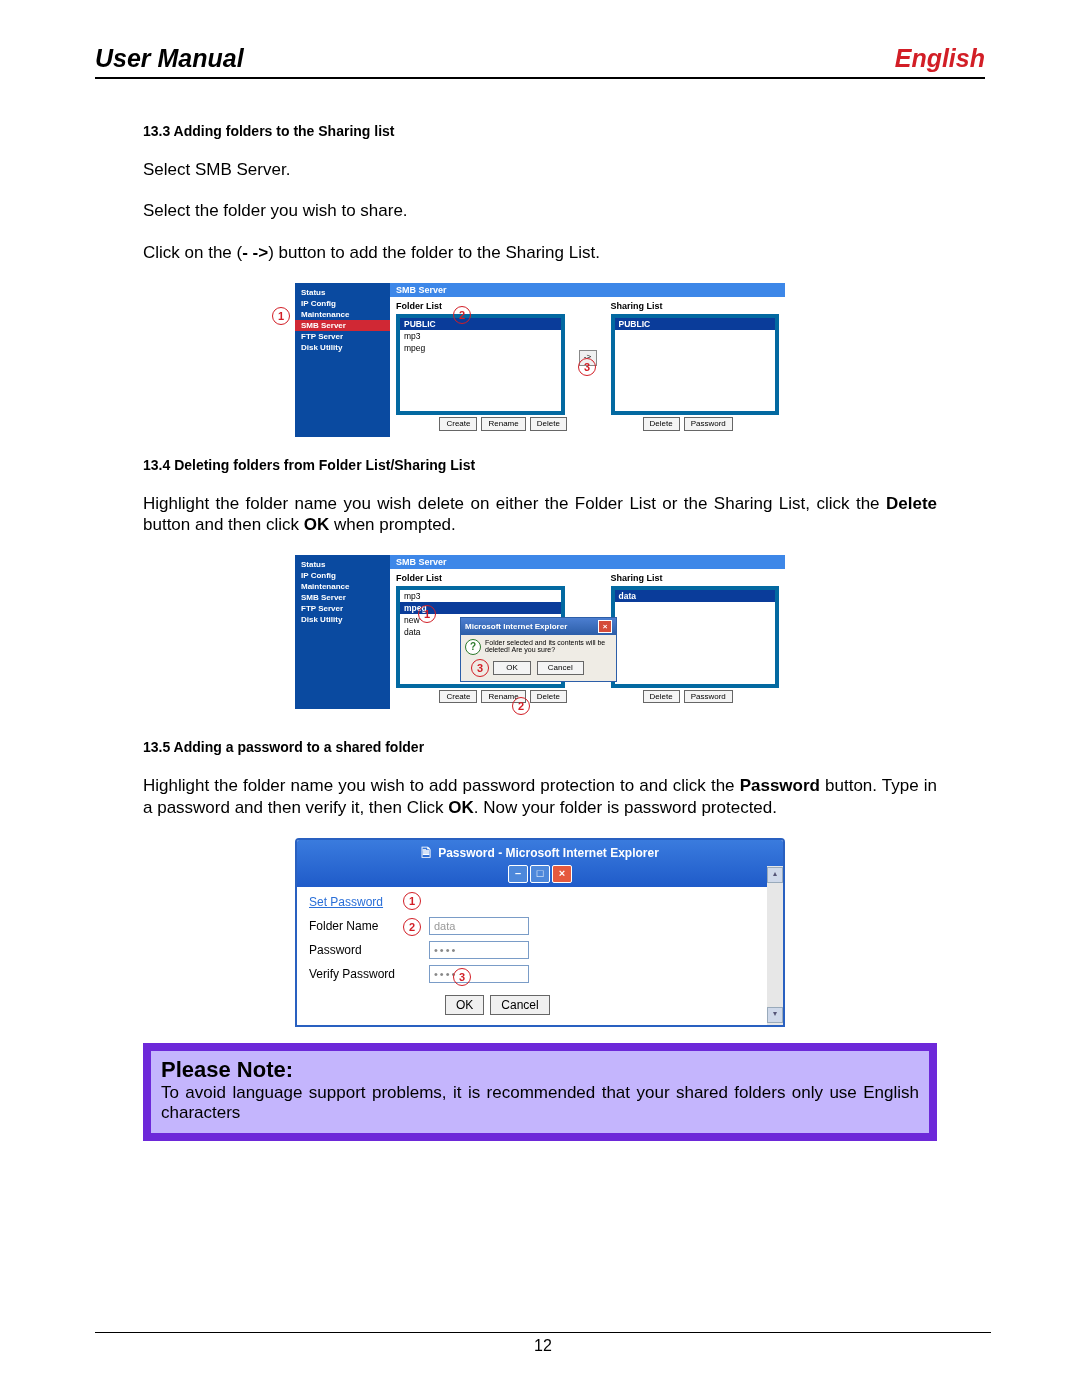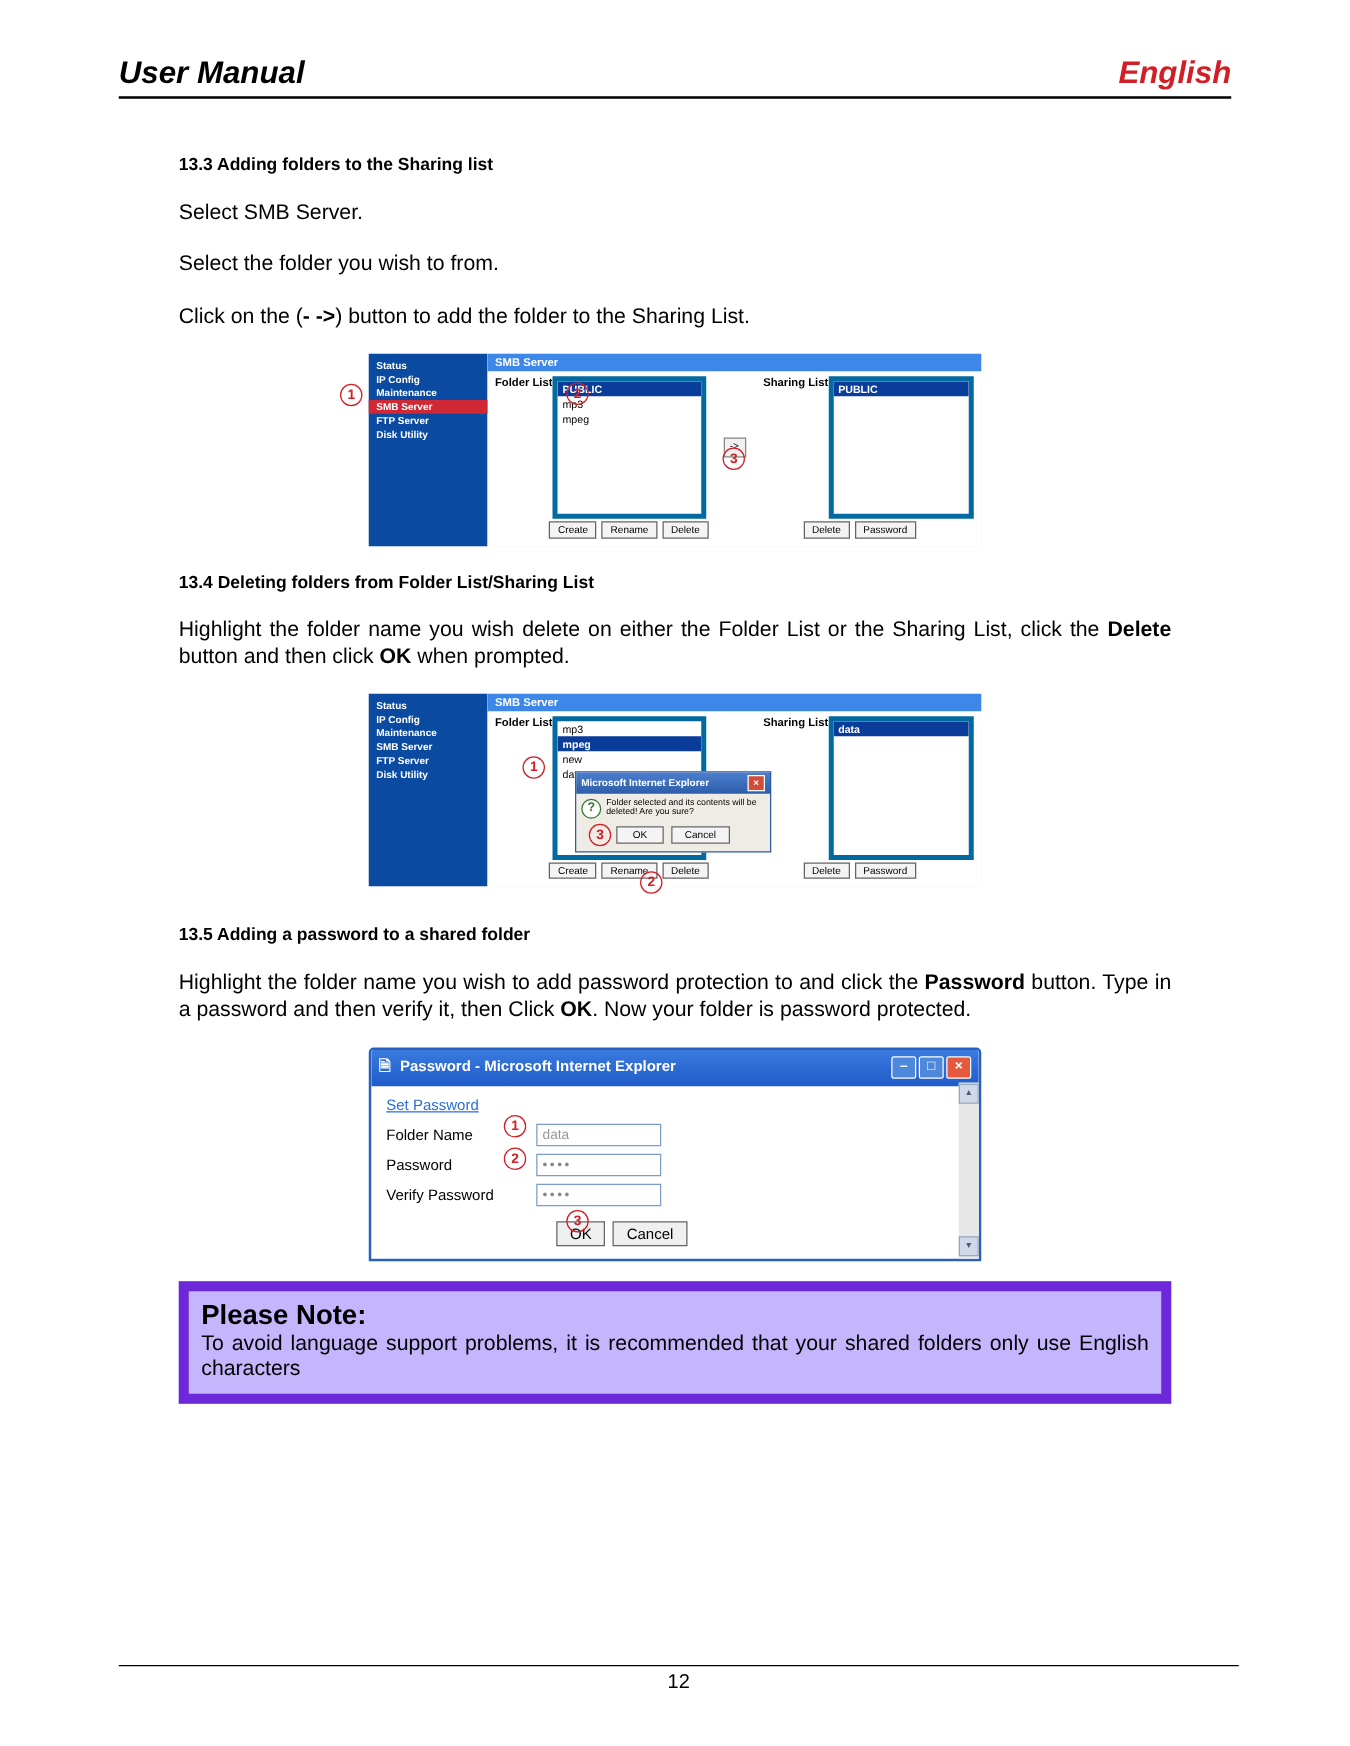--- a/index.html
+++ b/index.html
@@ -89,21 +89,21 @@
     font-weight: bold;
     padding: 2px 6px;
     font-size: 9px;
   }
   .smb-cols {
     display: flex;
     flex: 1;
     padding: 4px 6px 2px 6px;
     gap: 12px;
   }
-  .smb-col { flex: 1; display: flex; flex-direction: row; }
+  .smb-col { flex: 1; display: flex; flex-direction: column; }
   .smb-col-lbl { font-weight: bold; font-size: 9px; margin-bottom: 3px; }
   .smb-list {
     flex: 1;
     border: 4px solid #0369a1;
     background: #fff;
     min-height: 82px;
     font-size: 8.5px;
     overflow: hidden;
   }
   .smb-list .li { padding: 1px 4px; }
@@ -215,20 +215,21 @@
   }
   .pwd-title {
     background: linear-gradient(#3a7bde,#1f5bc9);
     color: #fff;
     font-weight: bold;
     padding: 4px 6px;
     display: flex;
     justify-content: space-between;
     align-items: center;
     font-size: 12px;
+    flex-direction: column;
   }
   .pwd-title-icons { display:flex; gap:2px; }
   .pwd-title-btn {
     width: 18px; height: 16px;
     border: 1px solid #fff;
     background: #4d88db;
     color:#fff; text-align:center; line-height:14px; font-size:11px;
     border-radius: 2px;
   }
   .pwd-title-btn.close { background:#e55a3e; }
@@ -302,21 +303,21 @@
 
 <div class="page">
 
   <div class="header">
     <span class="hdr-left">User Manual</span>
     <span class="hdr-right">English</span>
   </div>
 
   <div class="section-heading">13.3 Adding folders to the Sharing list</div>
   <div class="body-text">Select SMB Server.</div>
-  <div class="body-text">Select the folder you wish to from.</div>
+  <div class="body-text">Select the folder you wish to share.</div>
   <div class="body-text">
     <span>Click on the (</span><span class="b">- -&gt;</span><span>) button to add the folder to the Sharing List.</span>
   </div>
 
   <div class="smb-wrap rel">
     <div class="ann" style="left:-23px; top:24px;">1</div>
     <div class="ann" style="left:158px; top:23px;">2</div>
     <div class="ann" style="left:283px; top:75px;">3</div>
     <div class="smb">
       <div class="smb-side">

